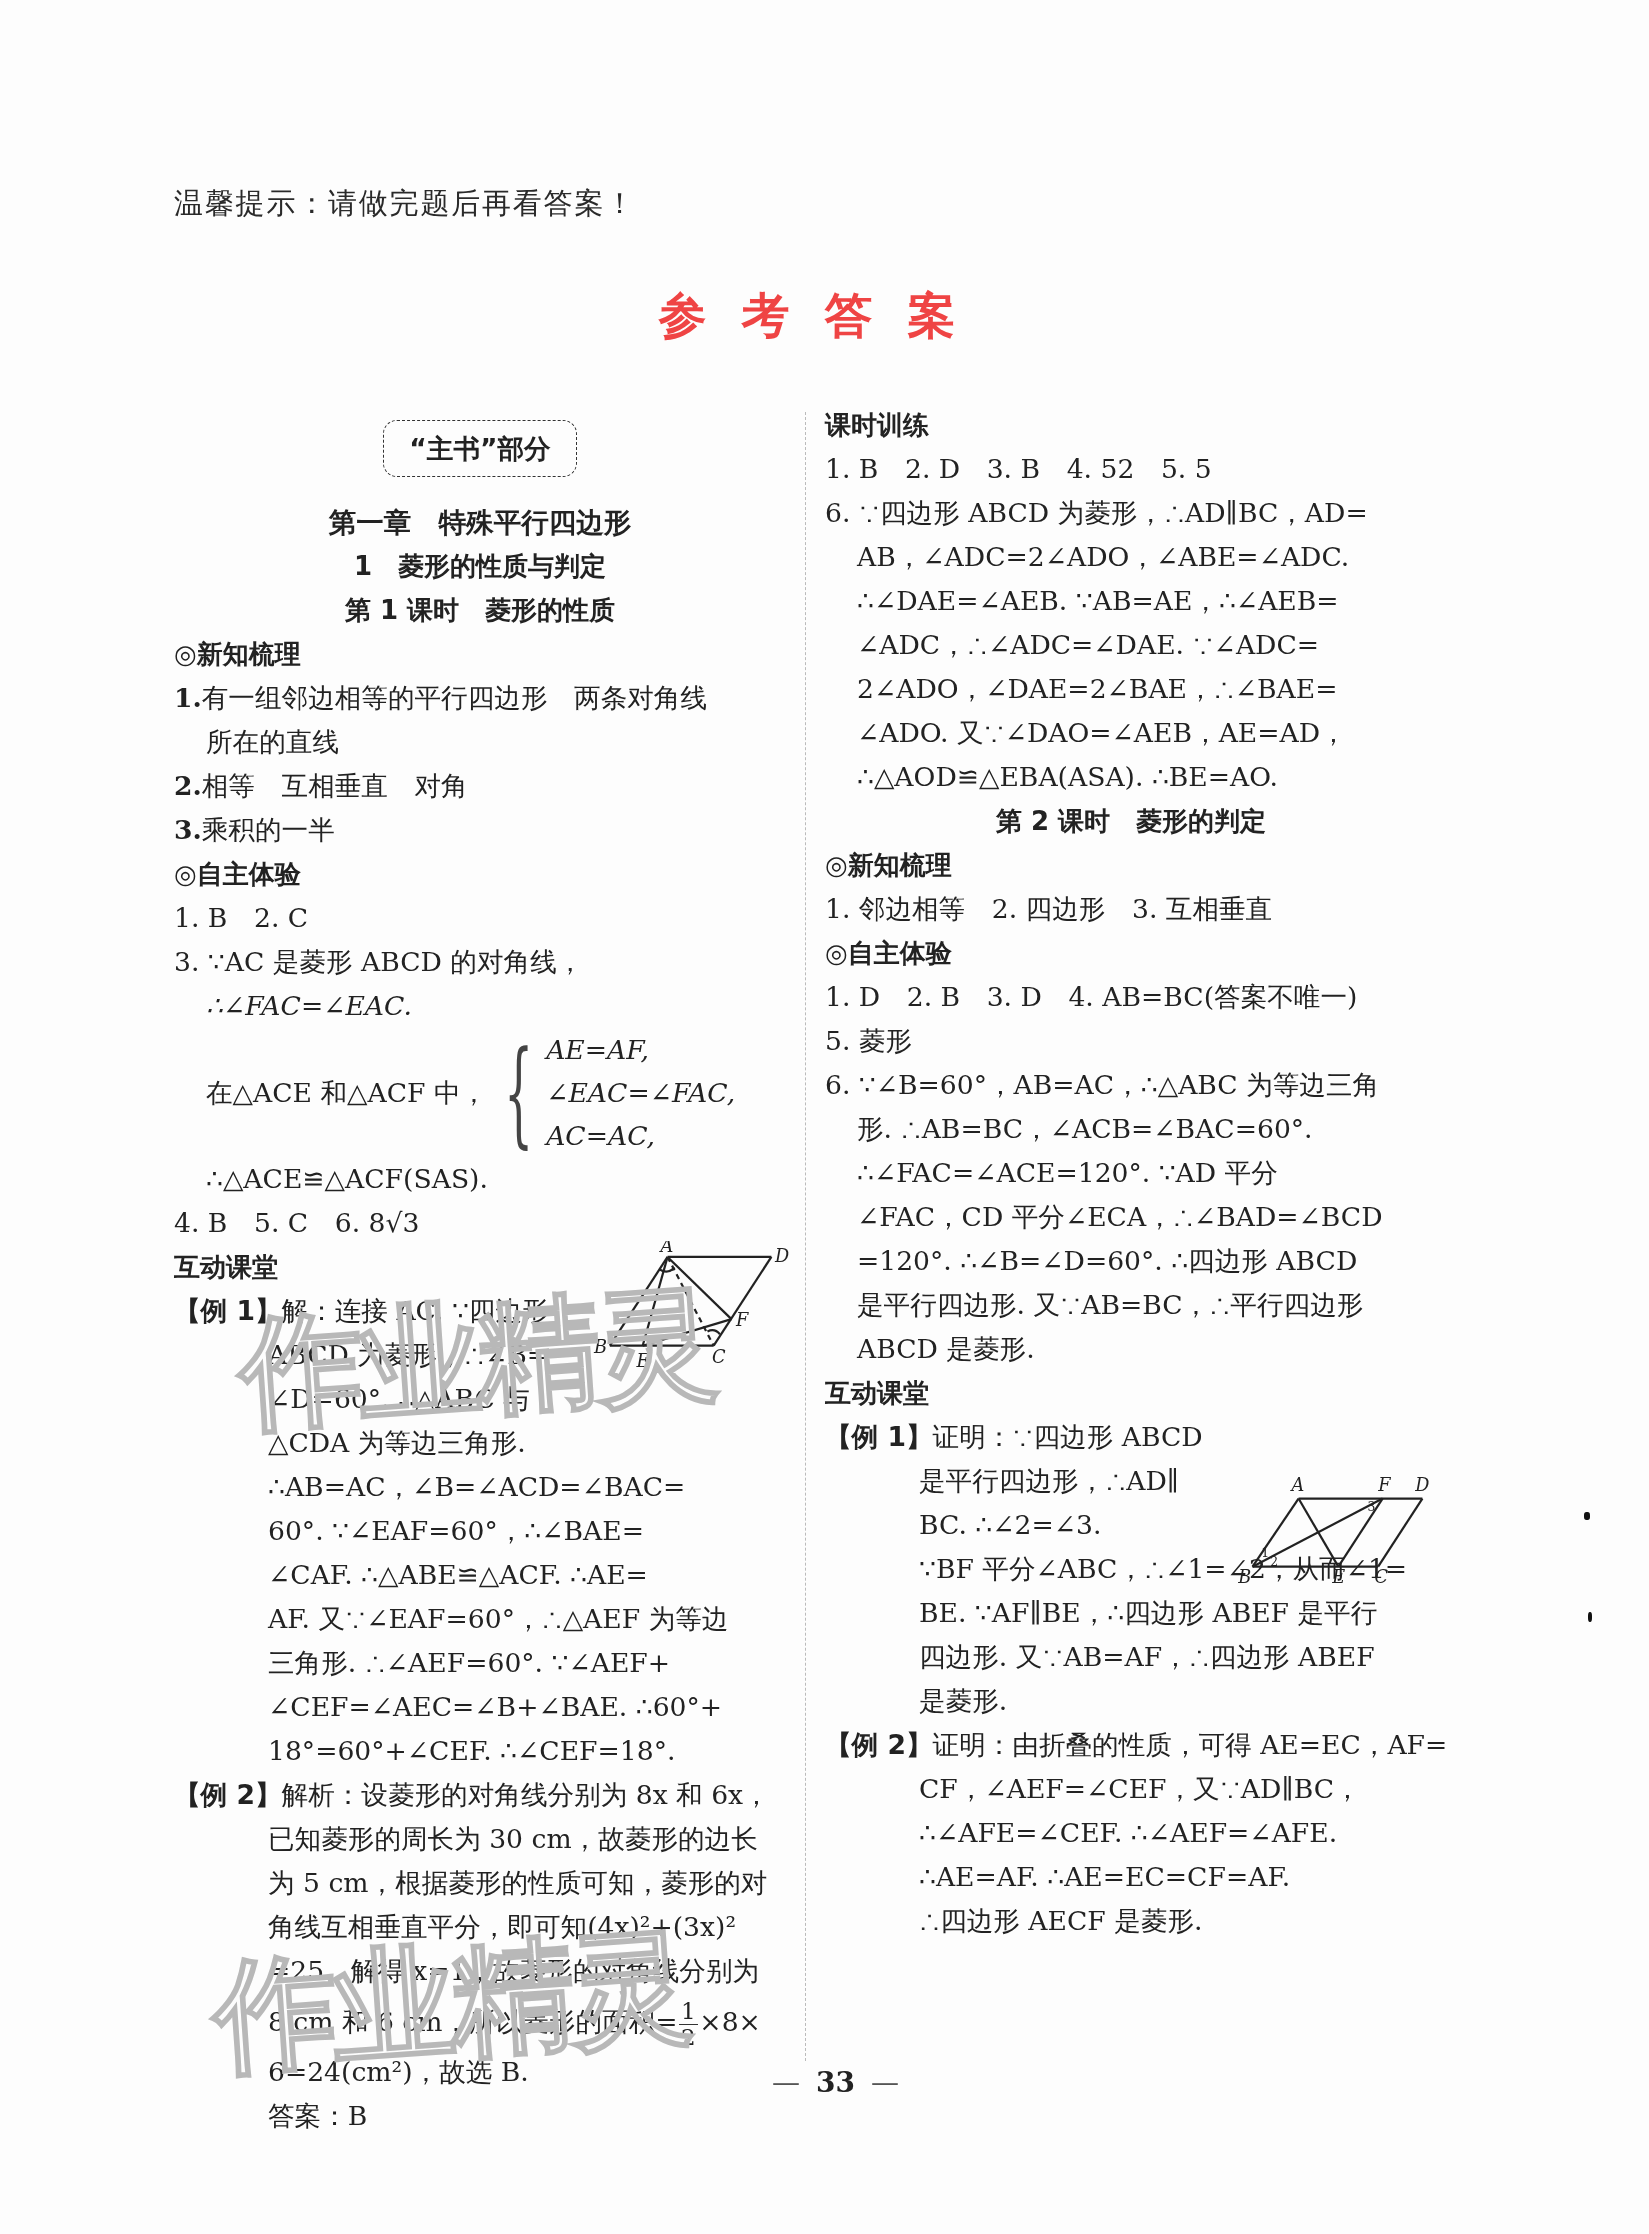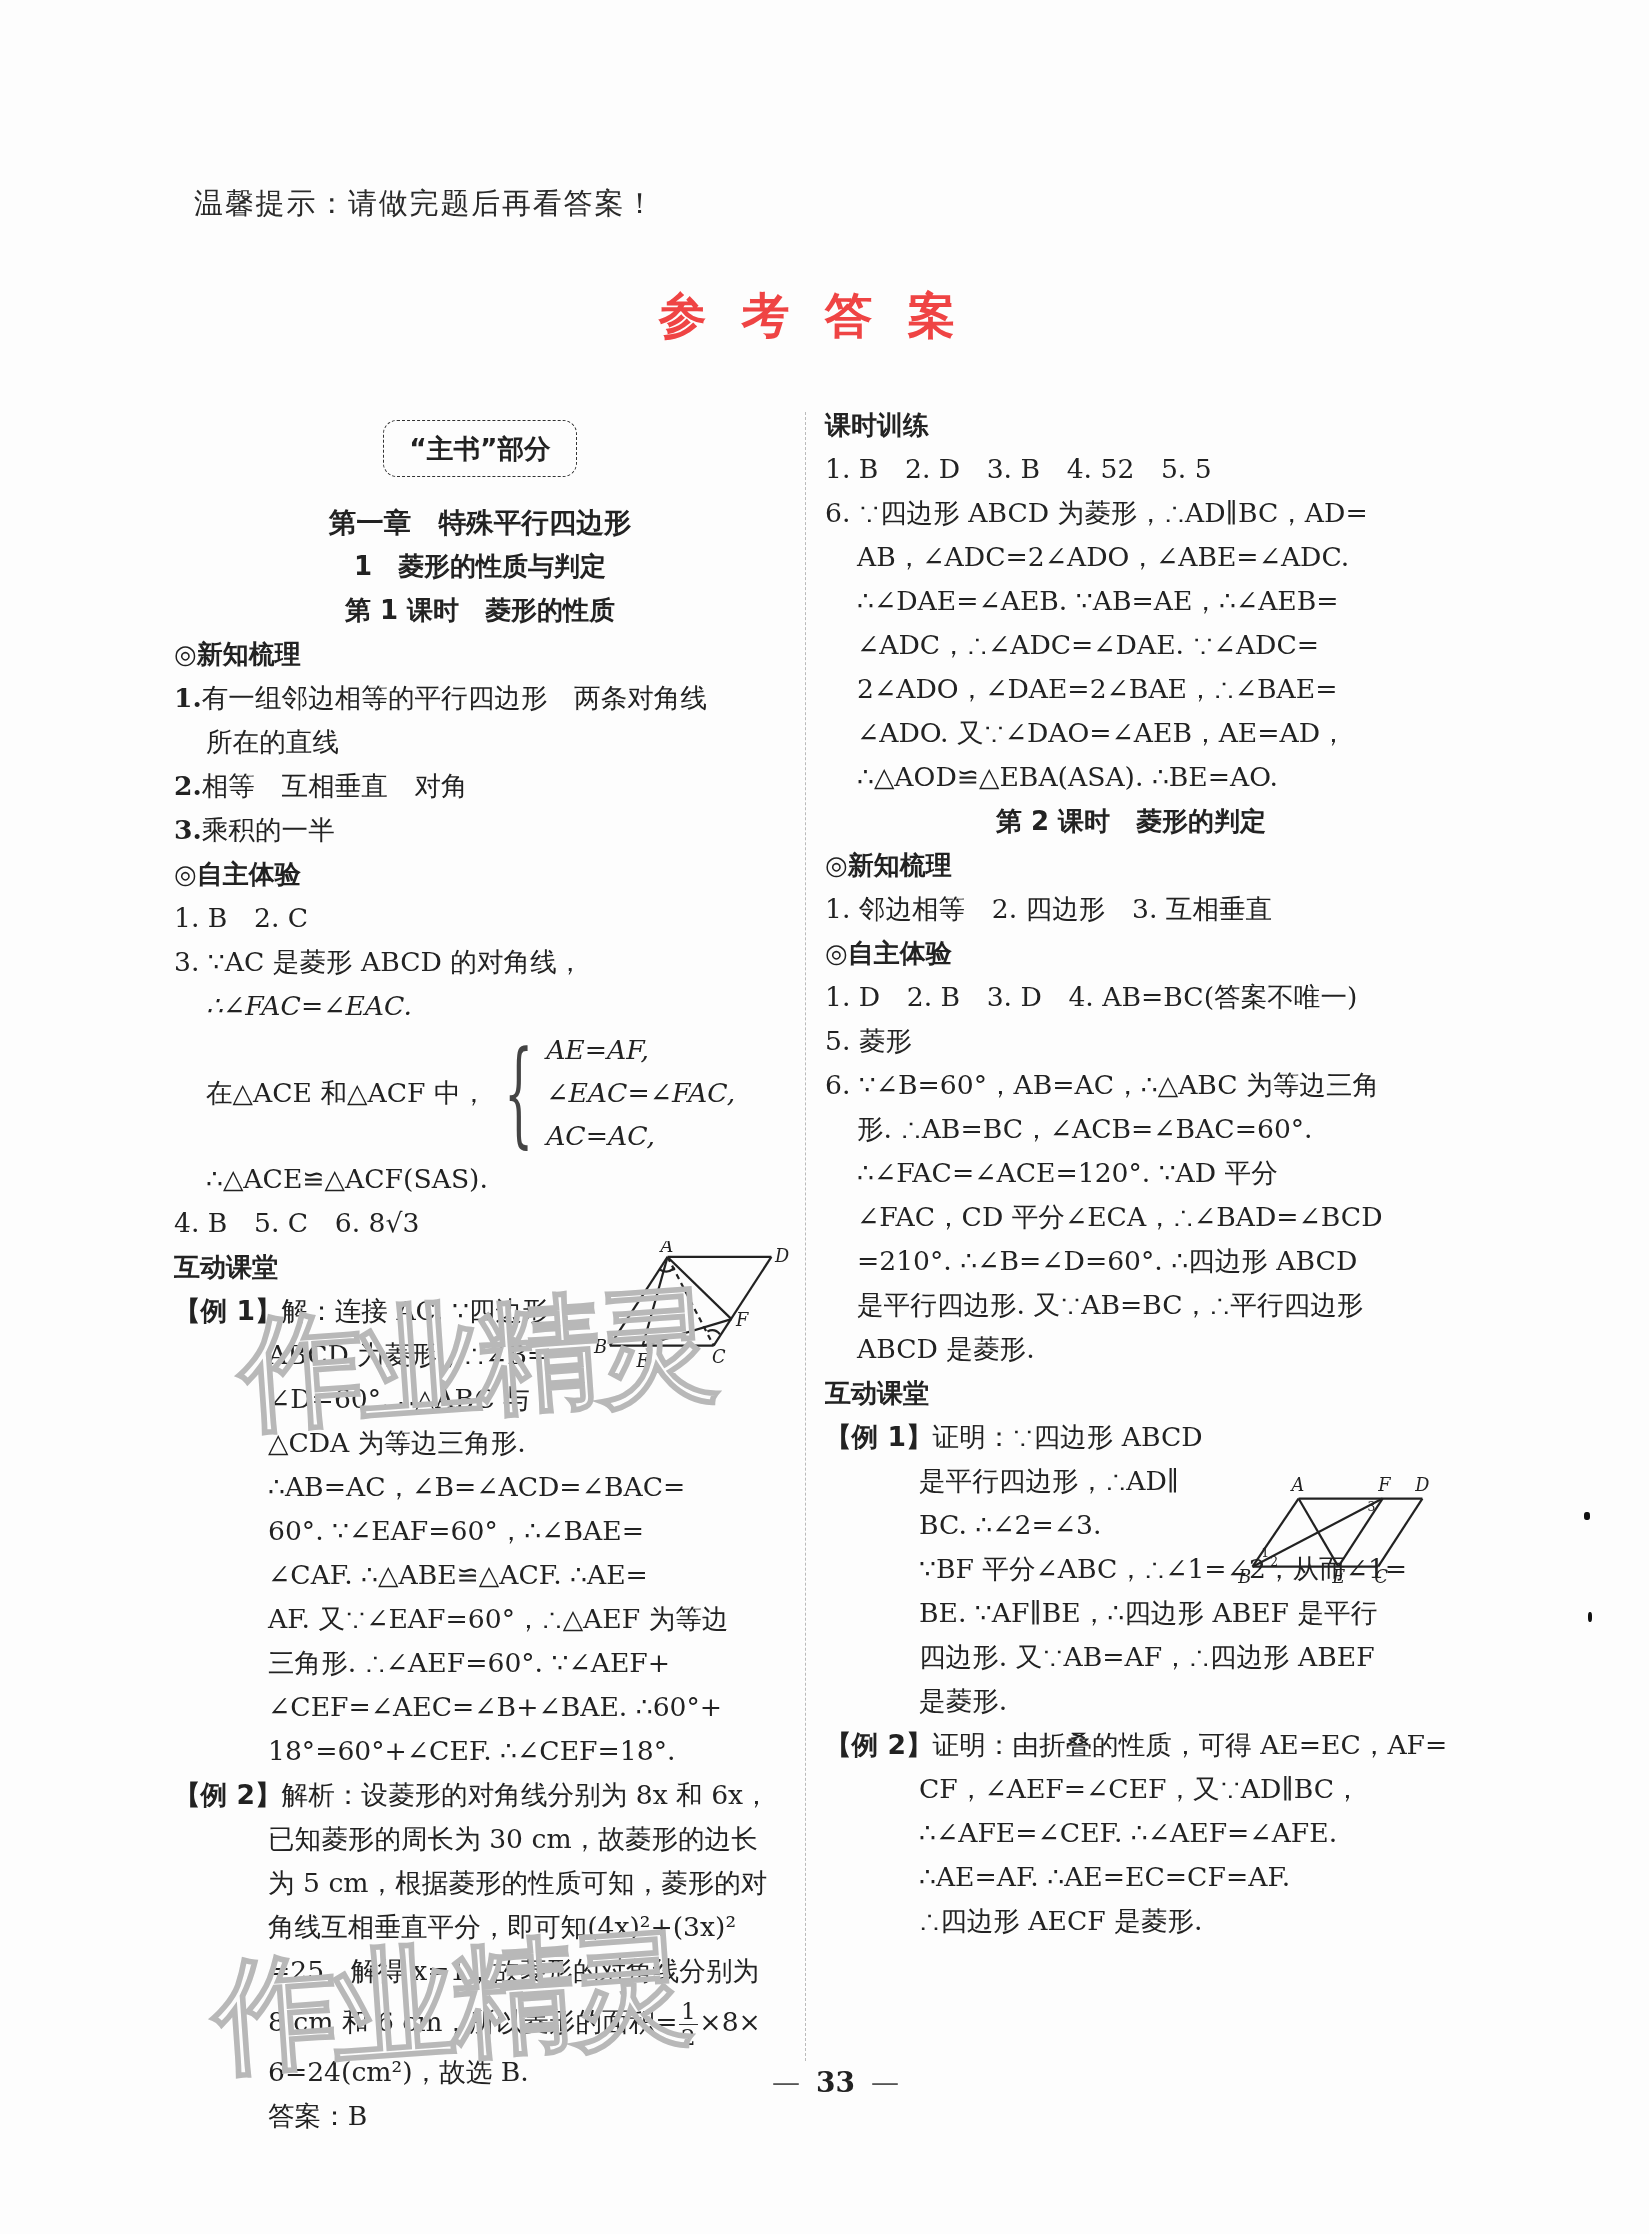--- a/index.html
+++ b/index.html
@@ -1,18 +1,18 @@
 <!DOCTYPE html>
 <html style="font-size:14px"><head>
 <meta charset="utf-8">
 <style>
   html,body{margin:0;padding:0;}
   body{width:1649px;height:2234px;background:#fdfdfd;position:relative;overflow:hidden;
        font-family:"DejaVu Serif","Liberation Serif",serif;color:#222;}
-  .tip{position:absolute;left:174px;top:184px;font-size:29px;letter-spacing:1.8px;color:#2a2a2a;margin-left:20px;}
+  .tip{position:absolute;left:174px;top:184px;font-size:29px;letter-spacing:1.8px;color:#2a2a2a;}
   .main-title{position:absolute;left:0;width:1649px;top:284px;text-align:center;
        font-family:"DejaVu Sans","Liberation Sans",sans-serif;font-weight:bold;font-size:48px;letter-spacing:35px;color:#ef4444;}
   .col{position:absolute;top:408px;font-size:26.6px;line-height:44px;}
   .col.left{left:174px;width:612px;}
   .col.right{left:825px;width:612px;}
   .divider{position:absolute;left:805px;top:412px;height:1649px;border-left:1.8px dashed #bbb;}
   .line{white-space:nowrap;position:relative;}
   .ind{padding-left:32px;}
   .ind2{padding-left:94px;}
   .center{text-align:center;}
@@ -133,21 +133,21 @@
   <div class="line center h-sub">第 2 课时　菱形的判定</div>
   <div class="line h-sec">◎新知梳理</div>
   <div class="line">1. 邻边相等　2. 四边形　3. 互相垂直</div>
   <div class="line h-sec">◎自主体验</div>
   <div class="line">1. D　2. B　3. D　4. AB=BC(答案不唯一)</div>
   <div class="line">5. 菱形</div>
   <div class="line">6. ∵∠B=60°，AB=AC，∴△ABC 为等边三角</div>
   <div class="line ind">形. ∴AB=BC，∠ACB=∠BAC=60°.</div>
   <div class="line ind">∴∠FAC=∠ACE=120°. ∵AD 平分</div>
   <div class="line ind">∠FAC，CD 平分∠ECA，∴∠BAD=∠BCD</div>
-  <div class="line ind">=210°. ∴∠B=∠D=60°. ∴四边形 ABCD</div>
+  <div class="line ind">=120°. ∴∠B=∠D=60°. ∴四边形 ABCD</div>
   <div class="line ind">是平行四边形. 又∵AB=BC，∴平行四边形</div>
   <div class="line ind">ABCD 是菱形.</div>
   <div class="line h-sec">互动课堂</div>
   <div class="line"><span class="ex-label">【例 1】</span><span>证明：∵四边形 ABCD</span></div>
   <div class="line ind2">是平行四边形，∴AD∥</div>
   <div class="line ind2">BC. ∴∠2=∠3.</div>
   <div class="line ind2">∵BF 平分∠ABC，∴∠1=∠2，从而∠1=</div>
   <div class="line ind2">BE. ∵AF∥BE，∴四边形 ABEF 是平行</div>
   <div class="line ind2">四边形. 又∵AB=AF，∴四边形 ABEF</div>
   <div class="line ind2">是菱形.</div>

